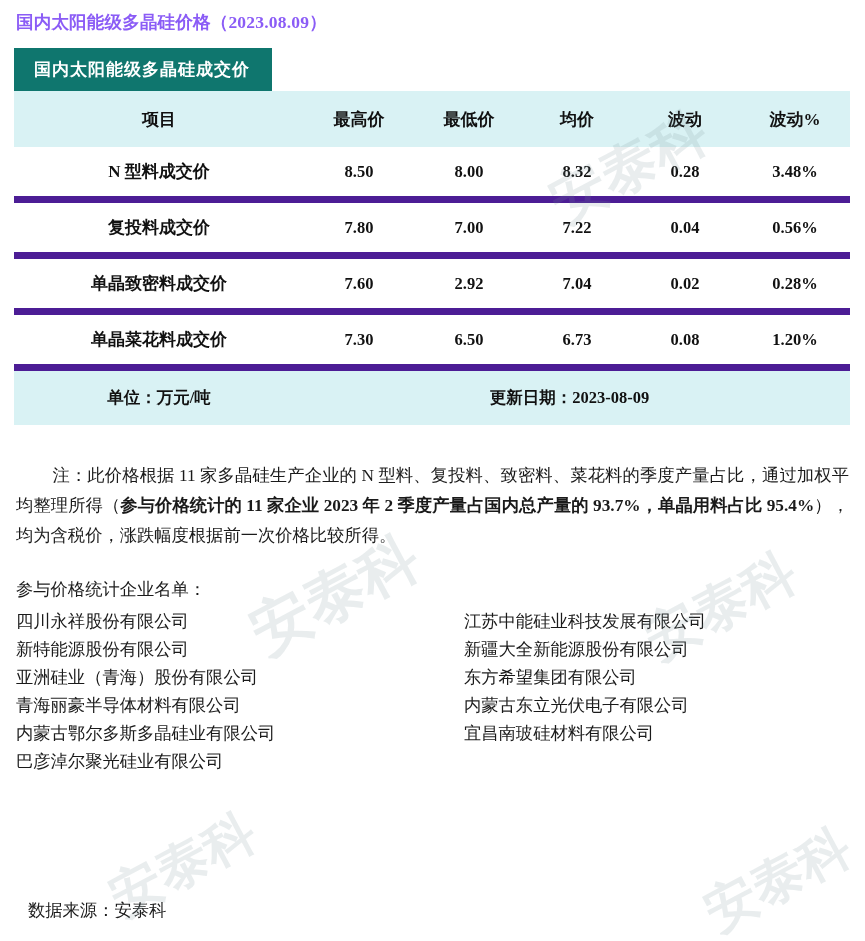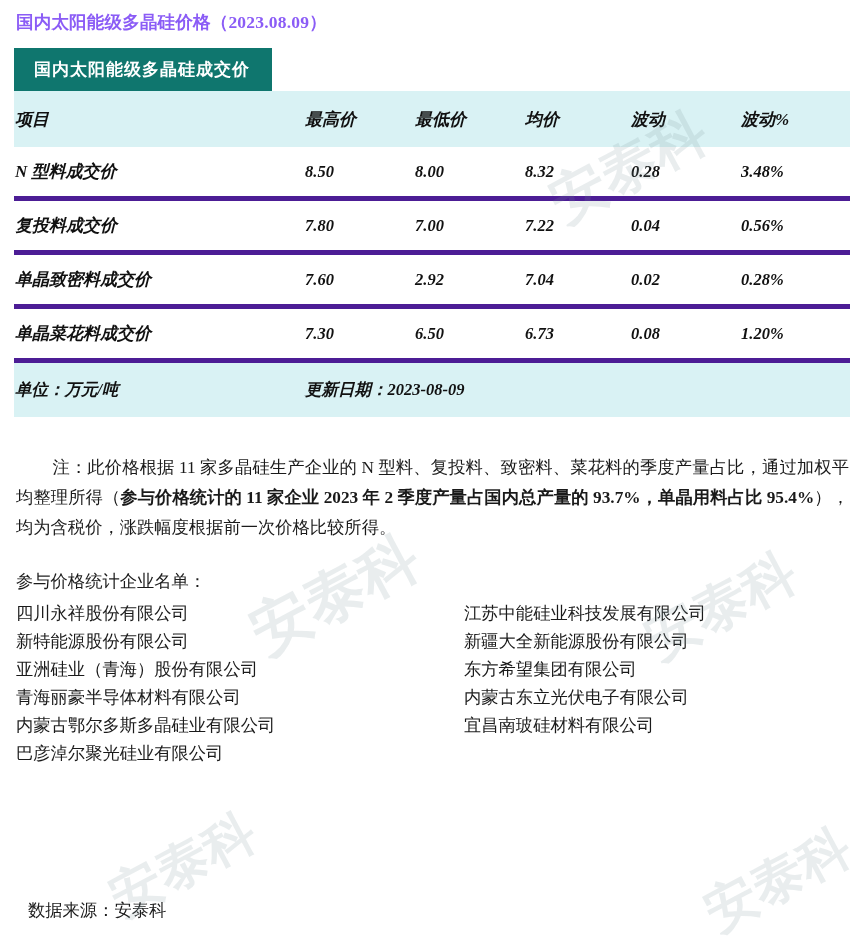--- a/index.html
+++ b/index.html
@@ -65,36 +65,35 @@
     letter-spacing: 1px;
     line-height: 1;
   }
   table.price {
     border-collapse: collapse;
     width: 836px;
     table-layout: fixed;
     background: #ffffff;
   }
   table.price td {
-    text-align: left;
+    text-align: center;
     vertical-align: middle;
-    font-style: italic;
   }
   tr.head-row td {
     background: #d9f2f4;
     font-size: 17px;
     font-weight: 700;
     height: 54px;
     color: #111;
   }
   tr.data-row td {
     height: 47px;
     font-size: 16.5px;
     font-weight: 700;
-    border-bottom: 5px solid #4c1d95;
+    border-bottom: 7px solid #4c1d95;
     color: #111;
   }
   tr.data-row td.label {
     font-size: 17px;
   }
   tr.data-row:last-of-type td {
     border-bottom: none;
   }
   td.chg, td.pct {
     color: #e8000d;

